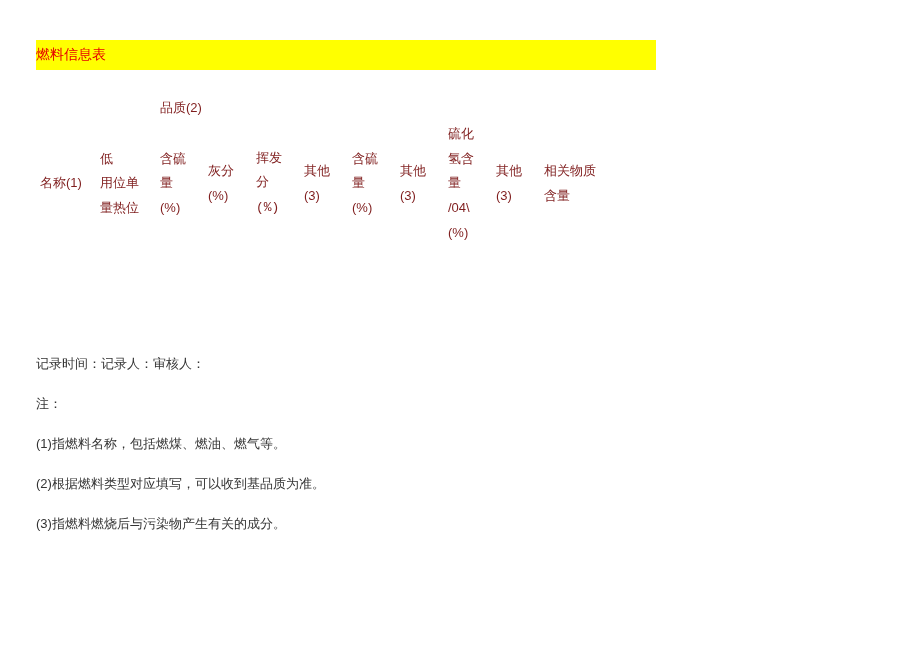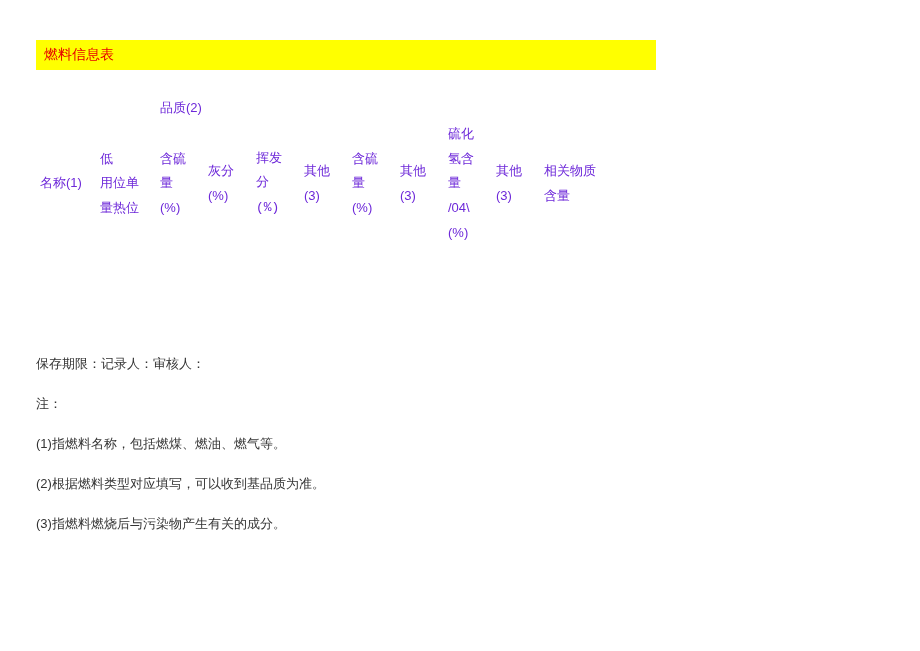--- a/index.html
+++ b/index.html
@@ -10,42 +10,42 @@
     body {
       font-family: "Microsoft YaHei", "SimSun", Arial, sans-serif;
       font-size: 13px;
       color: #333;
       background: #fff;
       padding: 40px 36px;
       width: 920px;
     }
     .title-bar {
       background: #ffff00;
-      padding: 6px 8px;
+      padding: 6px 0;
       margin-bottom: 24px;
       font-size: 14px;
       width: 620px;
     }
     .title-bar span {
       color: #e60000;
       font-weight: 500;
     }
     .table-wrap {
       margin-bottom: 110px;
     }
     .header-table {
       border-collapse: collapse;
       line-height: 1.5;
     }
     .header-table td {
       vertical-align: middle;
       text-align: left;
       padding: 0 4px;
       font-size: 13px;
-      color: #6d28d9;
+      color: #7f1d1d;
     }
     .row-quality td { height: 28px; }
     .row-fueltype td { height: 34px; }
     .row-cols td { height: 120px; vertical-align: middle; margin-top: 20px; }
     .col-name   { width: 60px; }
     .col-usage  { width: 60px; }
     .col-sulf-c { width: 48px; }
     .col-ash    { width: 48px; }
     .col-vol    { width: 48px; font-family: Liberation Mono, monospace; }
     .col-oth1   { width: 48px; }
@@ -119,18 +119,18 @@
       </td>
       <td class="col-othfuel">
         <span class="stack">相关物质<br>含量</span>
       </td>
     </tr>
   </tbody>
     </table>
 </div>
 
 <div class="notes">
-  <p>保存期限：记录人：审核人：</p>
+  <p>记录时间：记录人：审核人：</p>
   <p>注：</p>
   <p>(1)指燃料名称，包括燃煤、燃油、燃气等。</p>
   <p>(2)根据燃料类型对应填写，可以收到基品质为准。</p>
   <p>(3)指燃料燃烧后与污染物产生有关的成分。</p>
 </div>
 
 </body></html>

